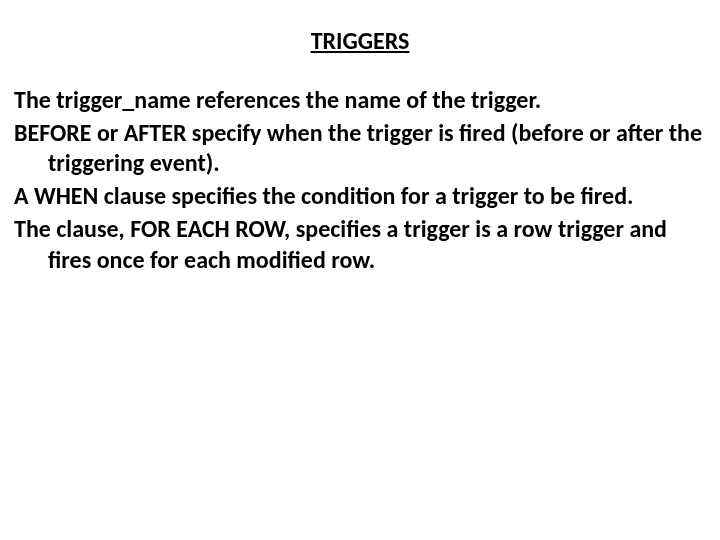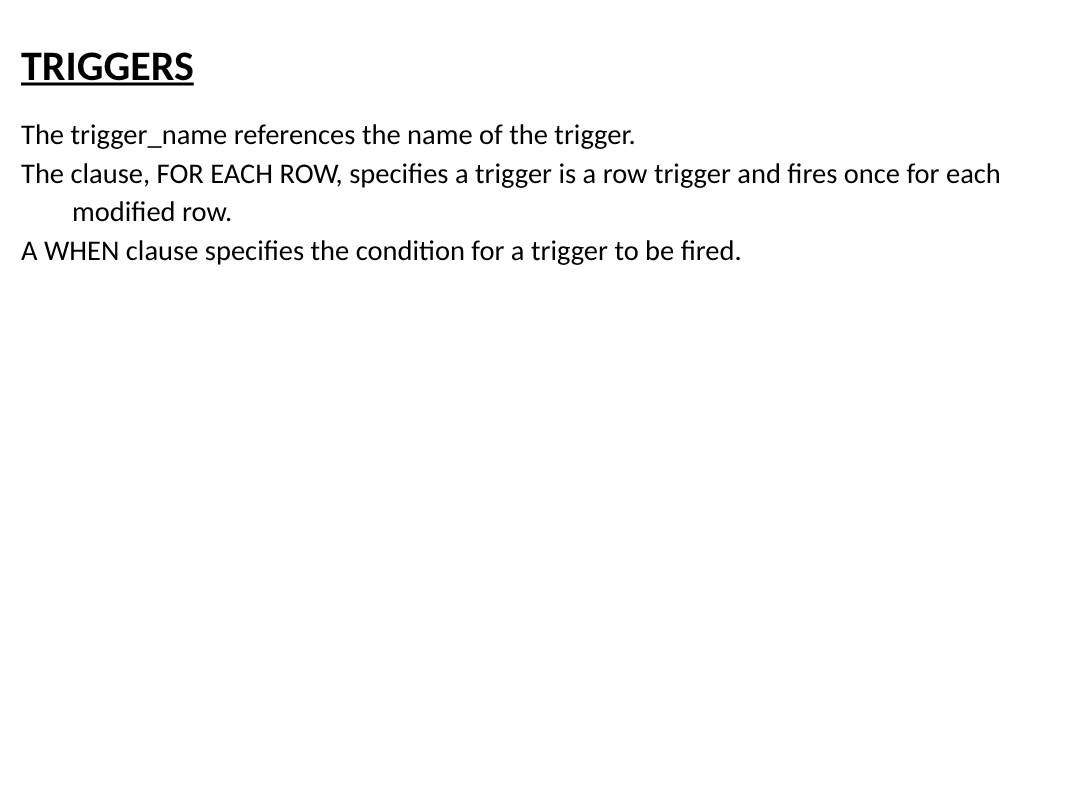--- a/index.html
+++ b/index.html
@@ -10,38 +10,41 @@
     body {
       width: 720px;
       height: 540px;
       background: #ffffff;
       font-family: Calibri, Arial, sans-serif;
       color: #000000;
       padding: 20px 14px 20px 14px;
       overflow: hidden;
     }
     .title {
-      font-size: 28px;
+      text-align: center;
+      font-size: 24px;
       font-weight: bold;
       text-decoration: underline;
       margin-top: 6px;
-      margin-bottom: 18px;
+      margin-bottom: 30px;
     }
     .content {
-      font-size: 19px;
+      font-size: 24px;
       line-height: 1.28;
+      font-weight: bold;
     }
     .para {
       padding-left: 34px;
       text-indent: -34px;
       margin-bottom: 2px;
     }
   </style>
 </head>
 <body>
 
 <div class="title">TRIGGERS</div>
 
 <div class="content">
   <div class="para">The trigger_name references the name of the trigger.</div>
+  <div class="para">BEFORE or AFTER specify when the trigger is fired (before or after the triggering event).</div>
+  <div class="para">A WHEN clause specifies the condition for a trigger to be fired.</div>
   <div class="para">The clause, FOR EACH ROW, specifies a trigger is a row trigger and fires once for each modified row.</div>
-  <div class="para">A WHEN clause specifies the condition for a trigger to be fired.</div>
 </div>
 
 </body></html>

